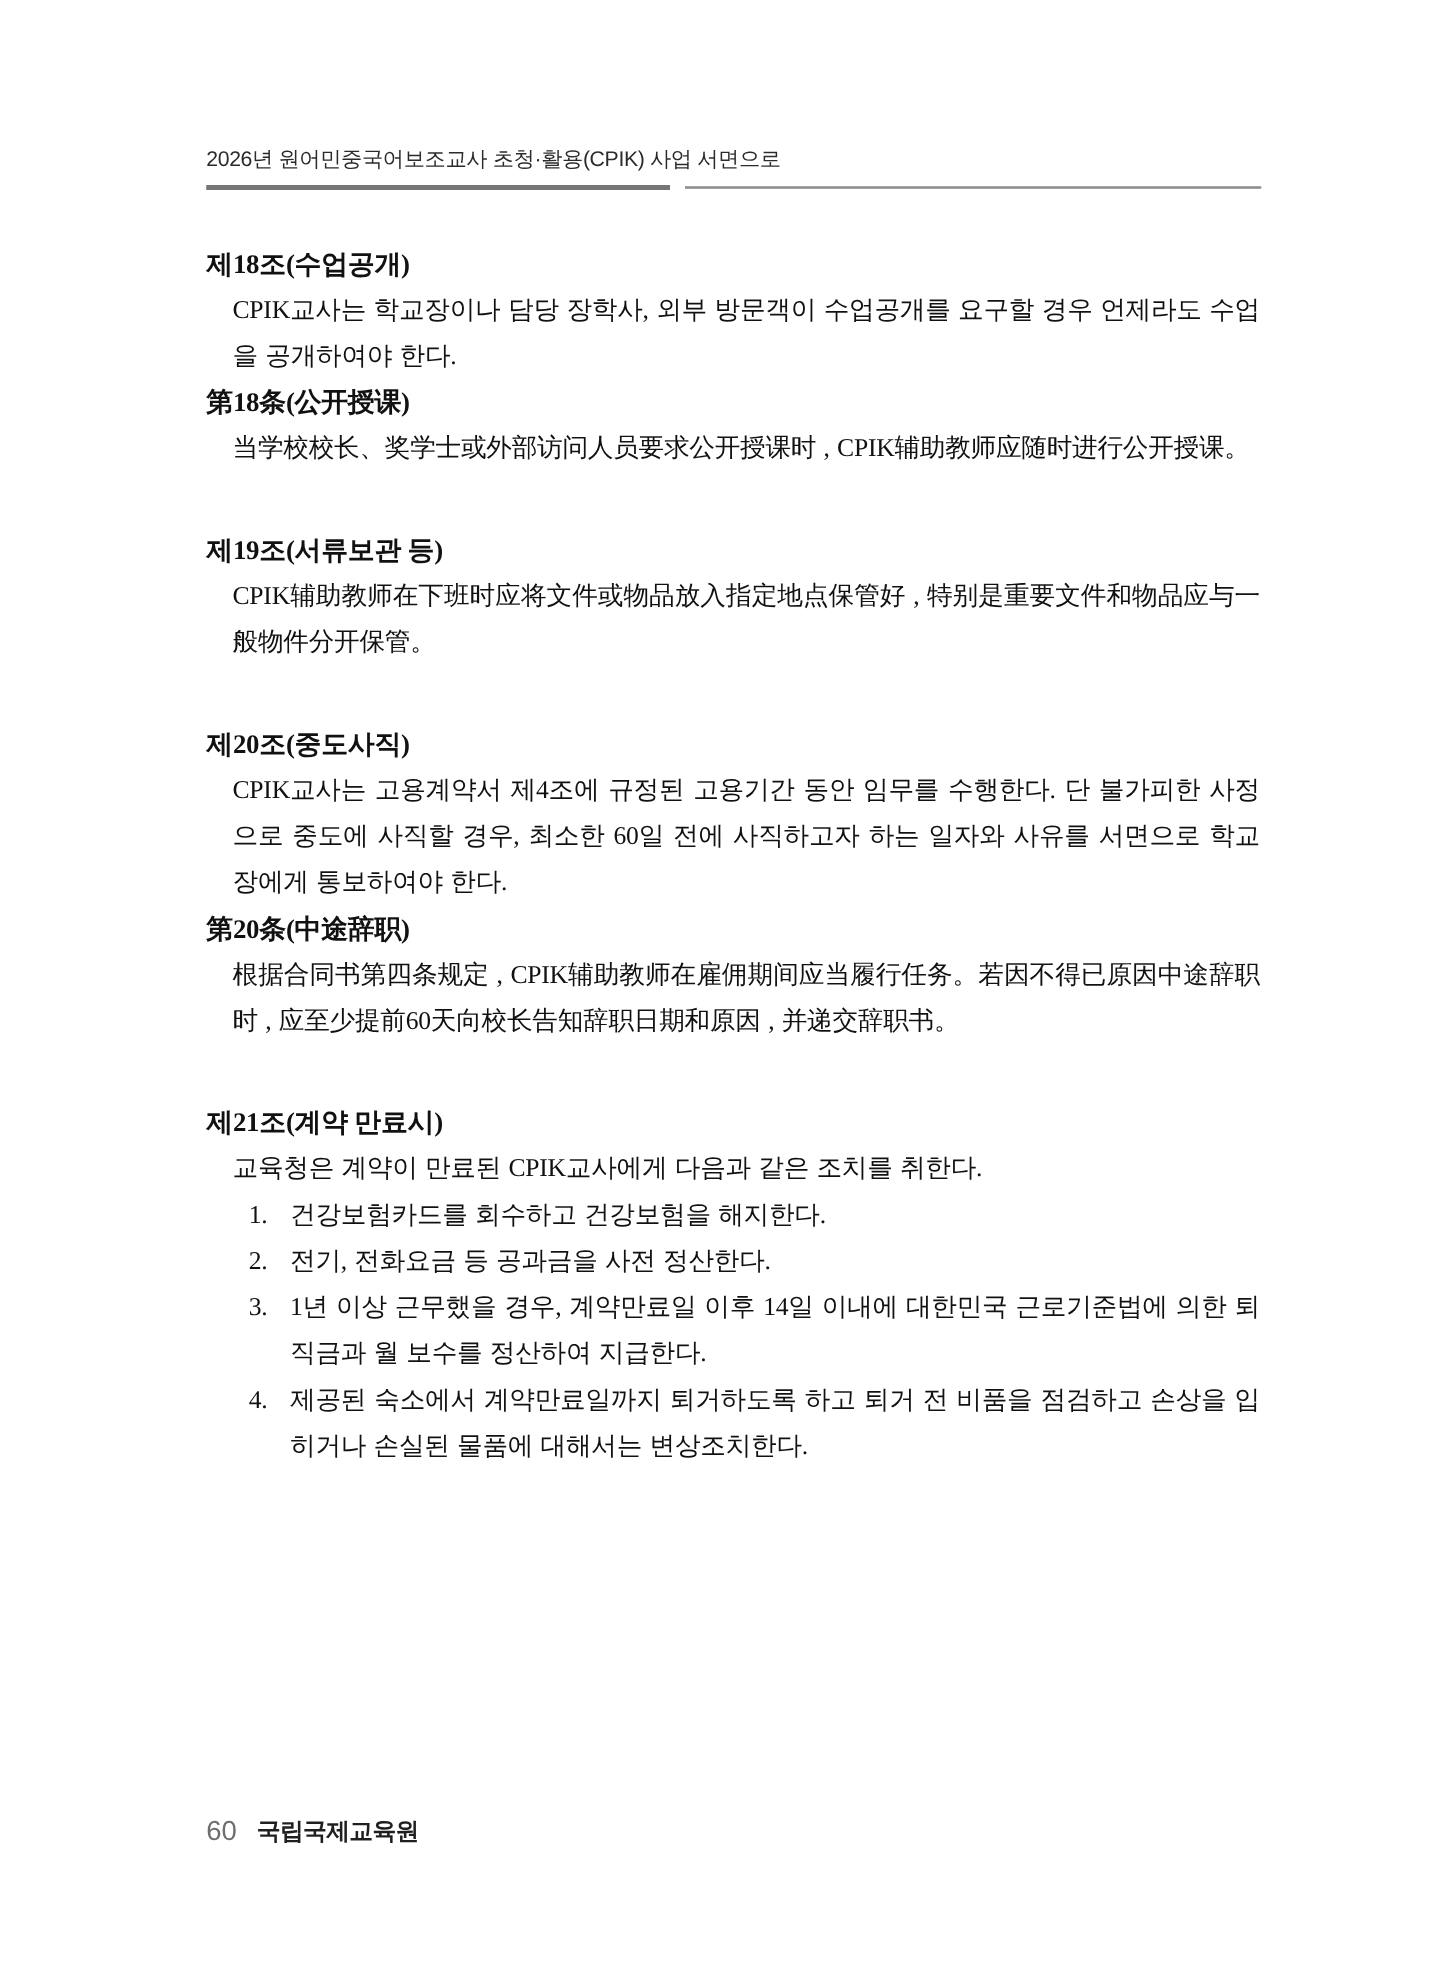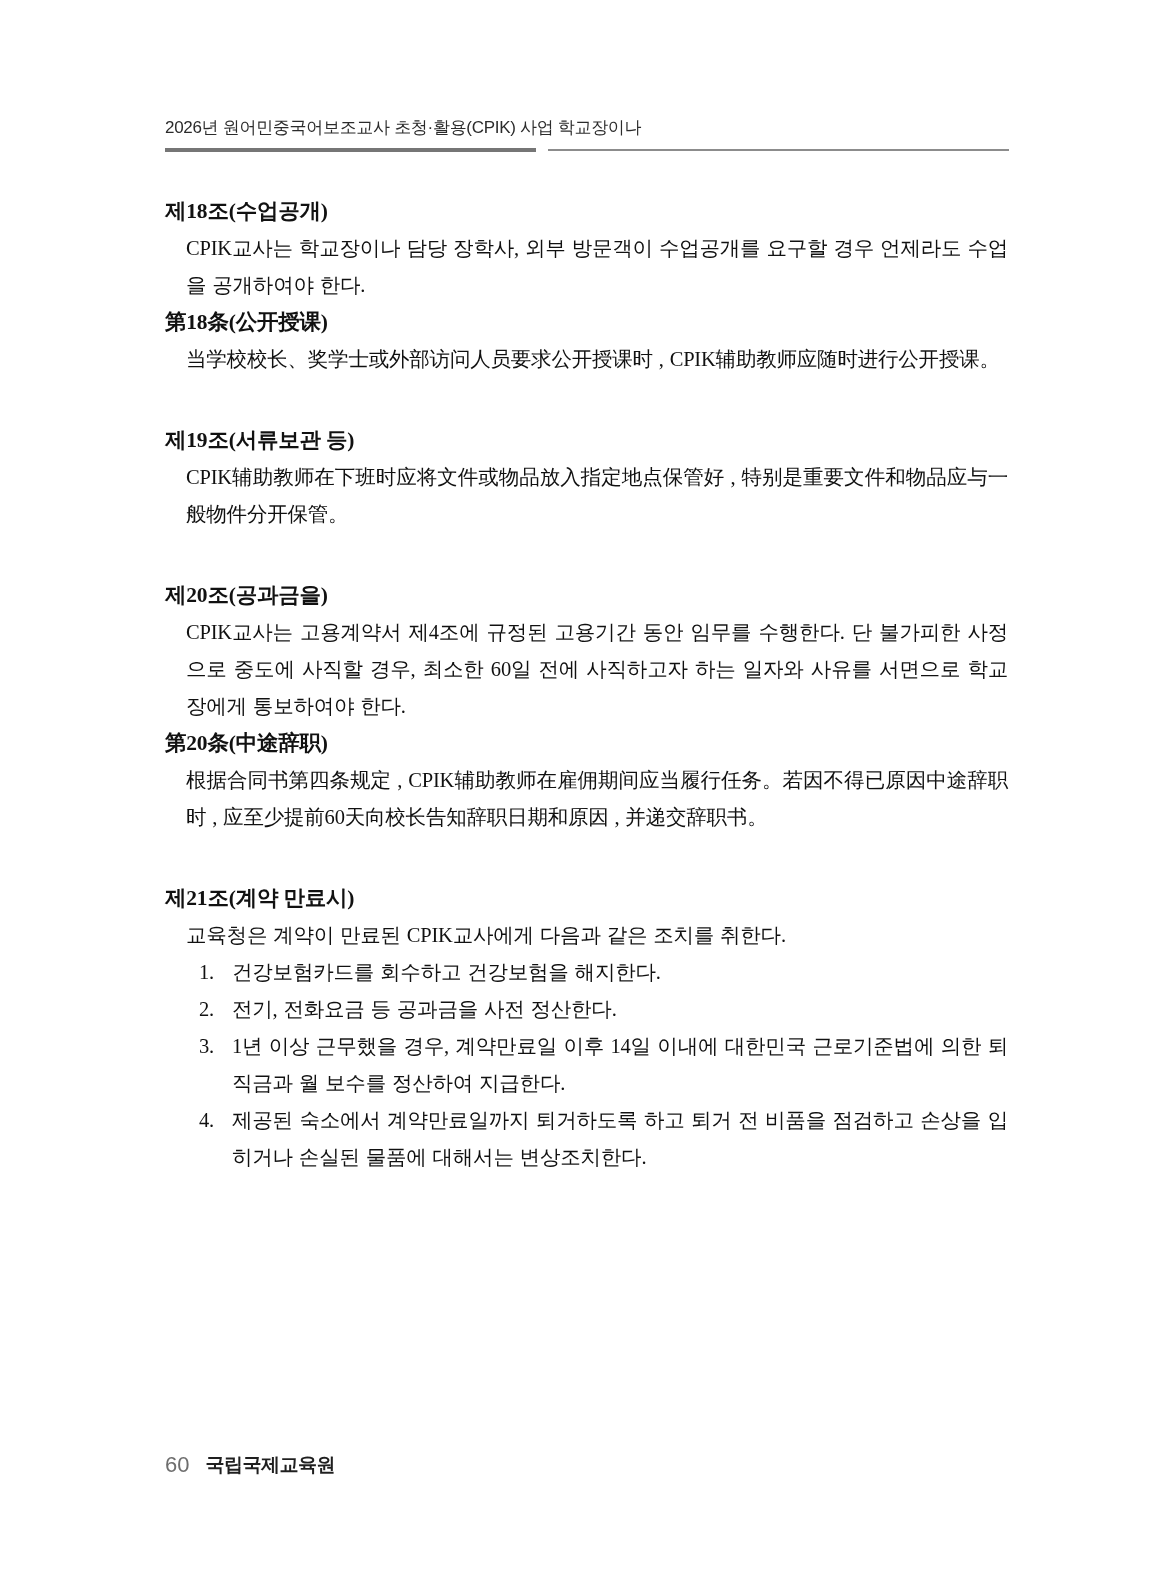--- a/index.html
+++ b/index.html
@@ -112,21 +112,21 @@
     color: #1f1f1f;
     letter-spacing: -0.5px;
   }
 </style>
 </head>
 <body>
 
 <div class="page">
 
   <header class="page-header">
-    <div class="header-title">2026년 원어민중국어보조교사 초청·활용(CPIK) 사업 학교장이나</div>
+    <div class="header-title">2026년 원어민중국어보조교사 초청·활용(CPIK) 사업 서면으로</div>
     <div class="header-rule">
       <span class="rule-thick"></span>
       <span class="rule-gap"></span>
       <span class="rule-thin"></span>
     </div>
   </header>
 
   <main class="content">
 
 
@@ -136,21 +136,21 @@
       <h2 class="heading">第18条(公开授课)</h2>
       <p class="para">当学校校长、奖学士或外部访问人员要求公开授课时 , CPIK辅助教师应随时进行公开授课。</p>
     </section>
 
     <section class="article">
       <h2 class="heading">제19조(서류보관 등)</h2>
       <p class="para">CPIK辅助教师在下班时应将文件或物品放入指定地点保管好 , 特别是重要文件和物品应与一般物件分开保管。</p>
     </section>
 
     <section class="article">
-      <h2 class="heading">제20조(공과금을)</h2>
+      <h2 class="heading">제20조(중도사직)</h2>
       <p class="para">CPIK교사는 고용계약서 제4조에 규정된 고용기간 동안 임무를 수행한다. 단 불가피한 사정으로 중도에 사직할 경우, 최소한 60일 전에 사직하고자 하는 일자와 사유를 서면으로 학교장에게 통보하여야 한다.</p>
       <h2 class="heading">第20条(中途辞职)</h2>
       <p class="para">根据合同书第四条规定 , CPIK辅助教师在雇佣期间应当履行任务。若因不得已原因中途辞职时 , 应至少提前60天向校长告知辞职日期和原因 , 并递交辞职书。</p>
     </section>
 
     <section class="article">
       <h2 class="heading">제21조(계약 만료시)</h2>
       <p class="para">교육청은 계약이 만료된 CPIK교사에게 다음과 같은 조치를 취한다.</p>
 
       <div class="num-list">

